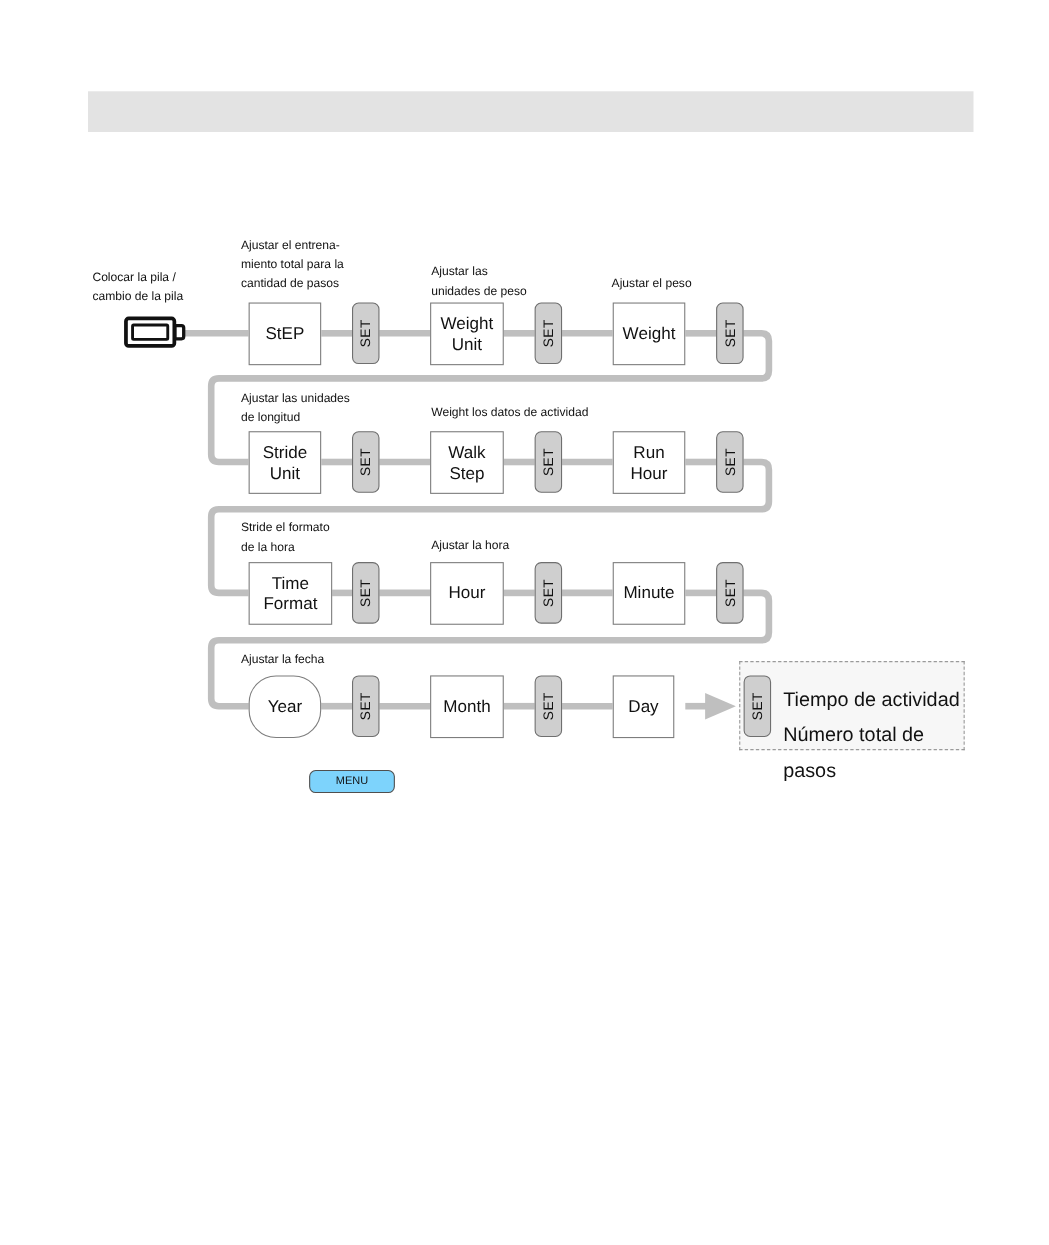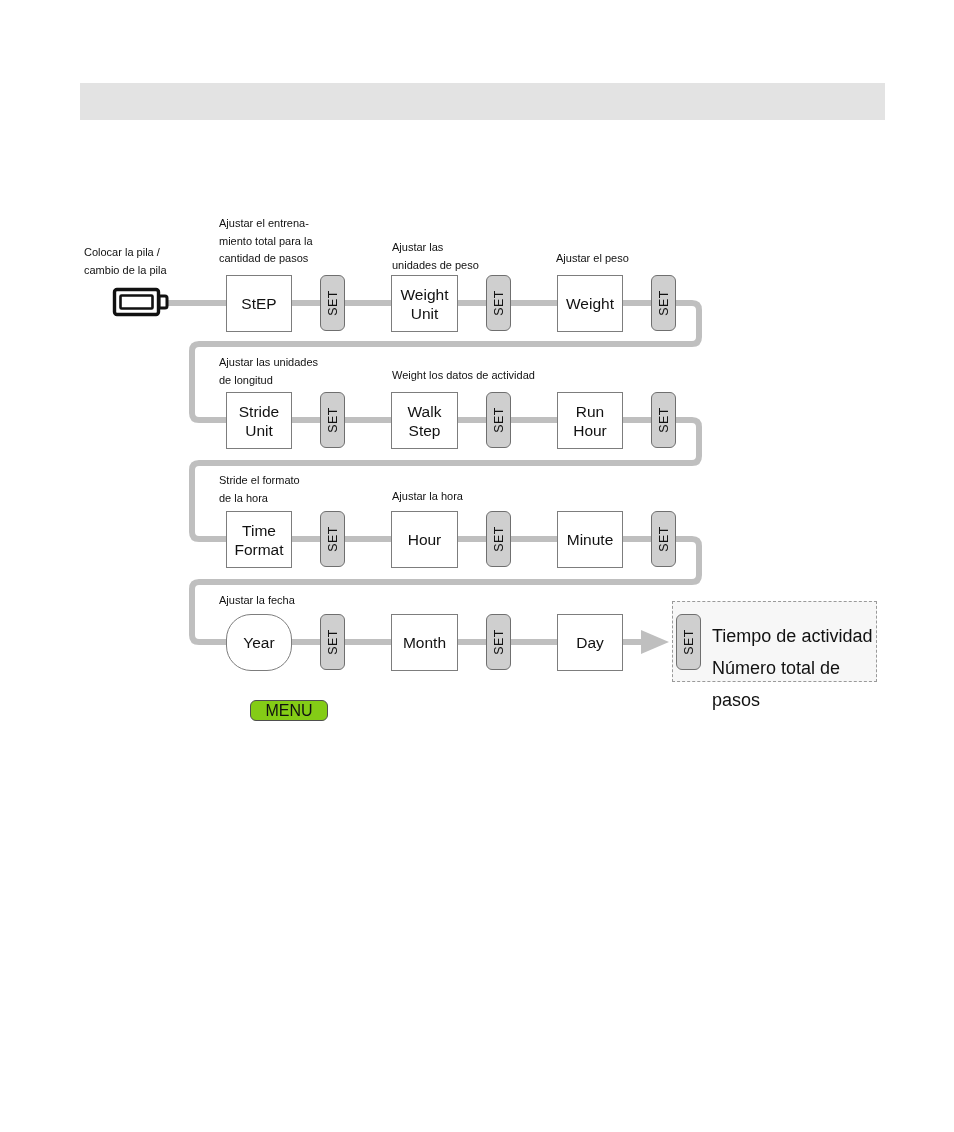--- a/index.html
+++ b/index.html
@@ -105,27 +105,28 @@
     white-space: pre-line;
     z-index: 6;
   }
 
   
   .menubtn {
     position: absolute;
     box-sizing: border-box;
     border: 1px solid #4f4f4f;
     border-radius: 6px;
-    background: #84cc16;
+    background: #7dd3fc;
     display: flex;
     align-items: center;
     justify-content: center;
-    font-size: 16px;
-    color: #111111;
-    z-index: 6;
+    font-size: 10px;
+    color: #111111;
+    z-index: 6;
+    margin-left: 31px;
   }
 </style>
 </head>
 <body>
 
 <div class="header-band"></div>
 
 <svg id="diagram" viewBox="0 0 954 1132" xmlns="http://www.w3.org/2000/svg">
   <defs>
     <marker id="arrowhead" markerWidth="6" markerHeight="6" refX="0.2" refY="3" orient="auto">
@@ -222,21 +223,21 @@
 <div class="node" style="left:557px; top:392px; width:66px; height:57px;">Run
 Hour</div>
 <div class="setbtn" style="left:651px; top:392px;">
   <span>SET</span>
 </div>
 
 <div class="caption" style="left:219px; top:472px; width:190px;">Stride el formato
 de la hora</div>
 <div class="caption" style="left:392px; top:488px; width:200px;">Ajustar la hora</div>
 
-<div class="node" style="left:226px; top:511px; width:66px; height:57px;">Time
+<div class="node" style="left:226px; top:511px; width:76px; height:57px;">Time
 Format</div>
 <div class="setbtn" style="left:320px; top:511px;">
   <span>SET</span>
 </div>
 <div class="node" style="left:391px; top:511px; width:67px; height:57px;">Hour</div>
 <div class="setbtn" style="left:486px; top:511px;">
   <span>SET</span>
 </div>
 <div class="node" style="left:557px; top:511px; width:66px; height:57px;">Minute</div>
 <div class="setbtn" style="left:651px; top:511px;">
@@ -246,21 +247,21 @@
 <div class="caption" style="left:219px; top:592px; width:200px;">Ajustar la fecha</div>
 
 <div class="node" style="left:226px; top:614px; width:66px; height:57px;border-radius:25px;">Year</div>
 <div class="setbtn" style="left:320px; top:614px;">
   <span>SET</span>
 </div>
 <div class="node" style="left:391px; top:614px; width:67px; height:57px;">Month</div>
 <div class="setbtn" style="left:486px; top:614px;">
   <span>SET</span>
 </div>
-<div class="node" style="left:557px; top:614px; width:66px; height:57px;">Day</div>
+<div class="node" style="left:557px; top:614px; width:56px; height:57px;">Day</div>
 
 <div class="outbox" style="left:672px; top:601px; width:205px; height:81px;"></div>
 <div class="setbtn" style="left:676px; top:614px;">
   <span>SET</span>
 </div>
 <div class="outbox-text" style="left:712px; top:620px; width:175px;">Tiempo de actividad
 Número total de pasos</div>
 
 <div class="menubtn" style="left:250px; top:700px; width:78px; height:21px;">MENU</div>
 

